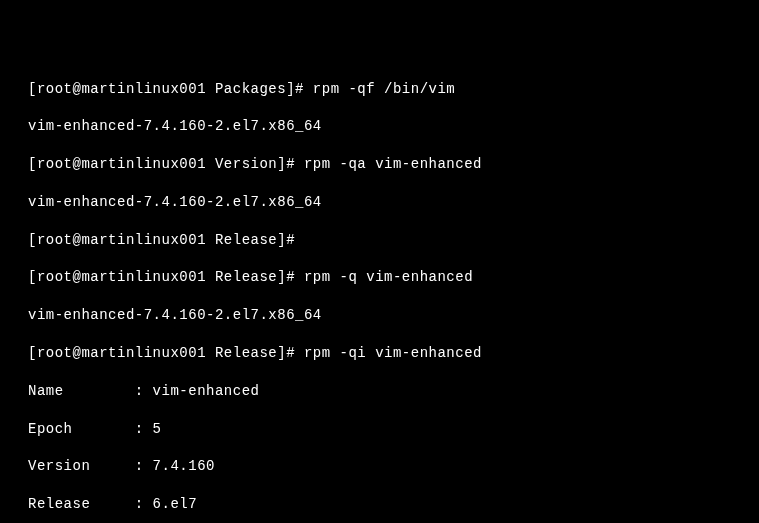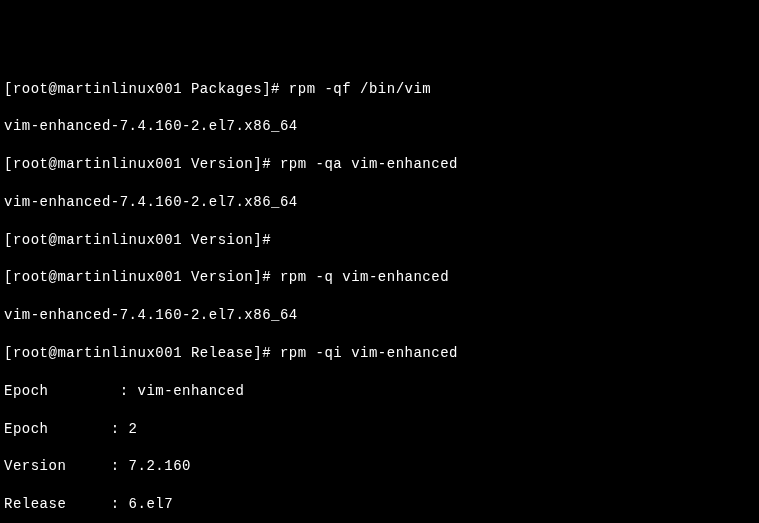--- a/index.html
+++ b/index.html
@@ -12,38 +12,39 @@
       line-height: 1.35;
       letter-spacing: 0.5px;
       width: 759px;
       height: 523px;
       box-sizing: border-box;
       overflow: hidden;
       white-space: pre;
     }
     .line {
       display: block;
+      margin-left: 24px;
     }
   </style>
 </head>
 <body>
 
 
 
 <span class="line">[root@martinlinux001 Packages]# rpm -qf /bin/vim</span>
 <span class="line">vim-enhanced-7.4.160-2.el7.x86_64</span>
 <span class="line">[root@martinlinux001 Version]# rpm -qa vim-enhanced</span>
 <span class="line">vim-enhanced-7.4.160-2.el7.x86_64</span>
-<span class="line">[root@martinlinux001 Version]#</span>
-<span class="line">[root@martinlinux001 Version]# rpm -q vim-enhanced</span>
+<span class="line">[root@martinlinux001 Release]#</span>
+<span class="line">[root@martinlinux001 Release]# rpm -q vim-enhanced</span>
 <span class="line">vim-enhanced-7.4.160-2.el7.x86_64</span>
 <span class="line">[root@martinlinux001 Release]# rpm -qi vim-enhanced</span>
-<span class="line">Epoch        : vim-enhanced</span>
-<span class="line">Epoch       : 2</span>
-<span class="line">Version     : 7.2.160</span>
+<span class="line">Name        : vim-enhanced</span>
+<span class="line">Epoch       : 5</span>
+<span class="line">Version     : 7.4.160</span>
 <span class="line">Release     : 6.el7</span>
 
 
 
 
 
 
 
 
 

